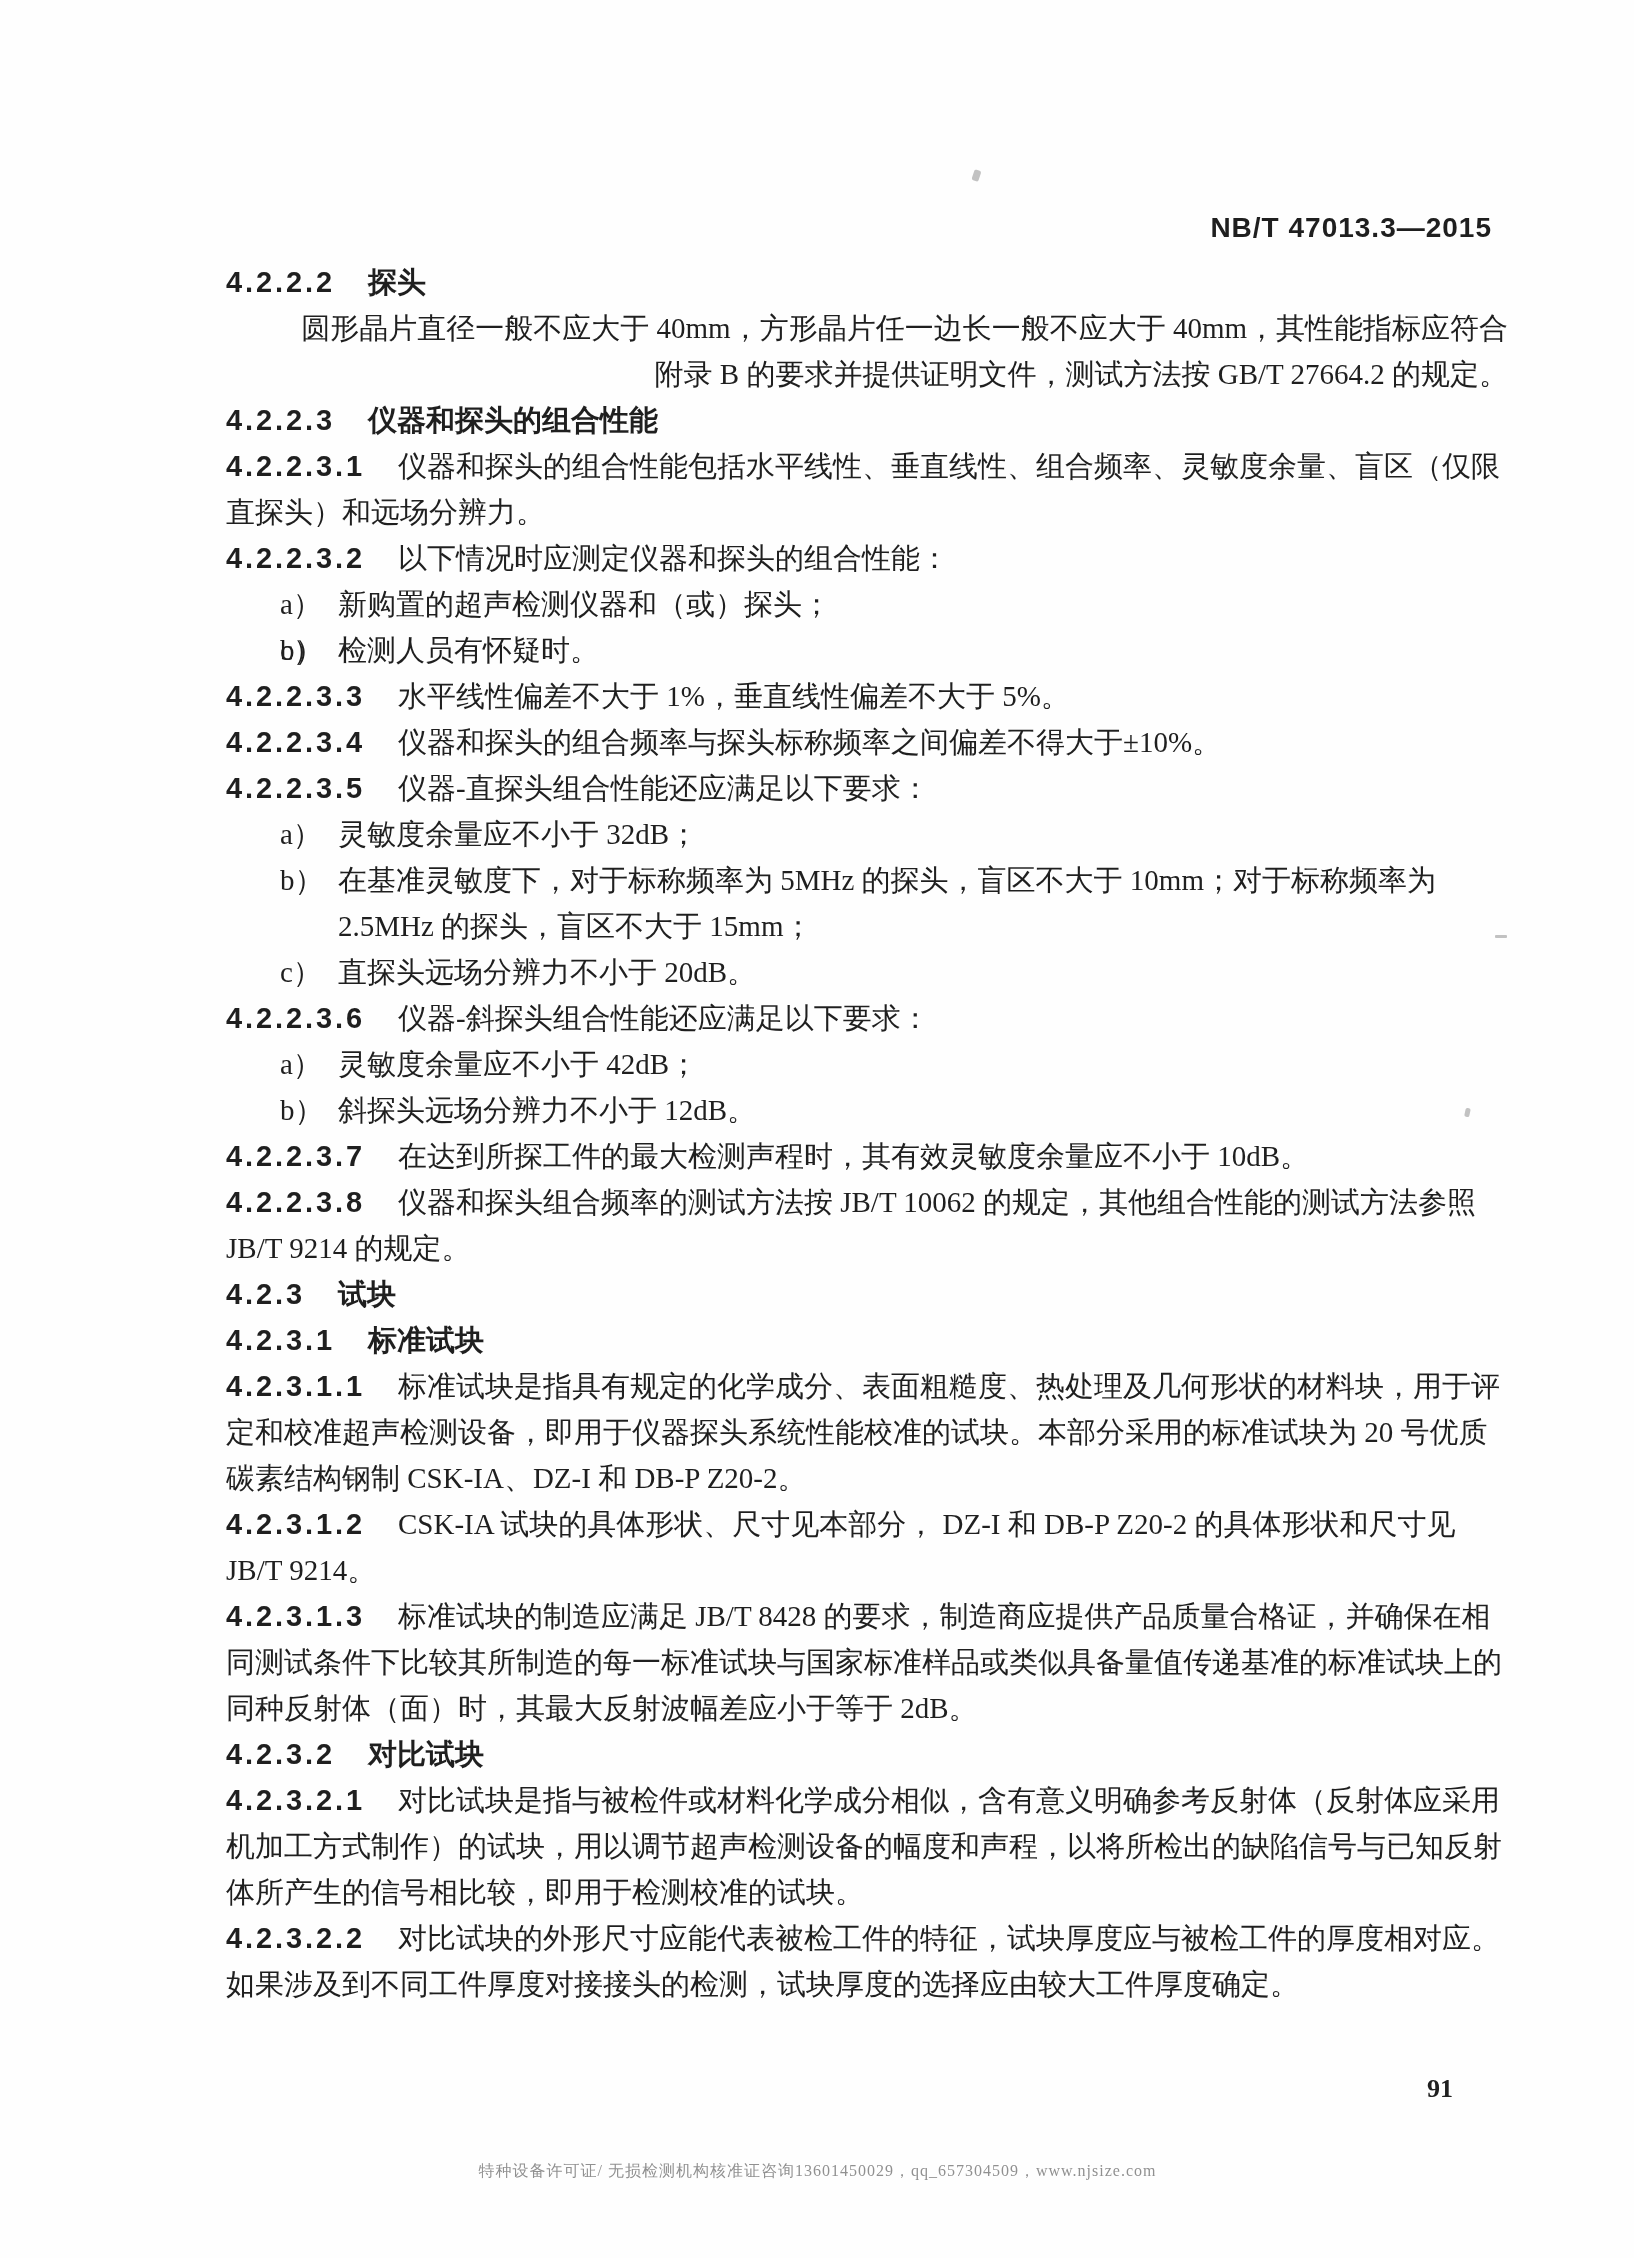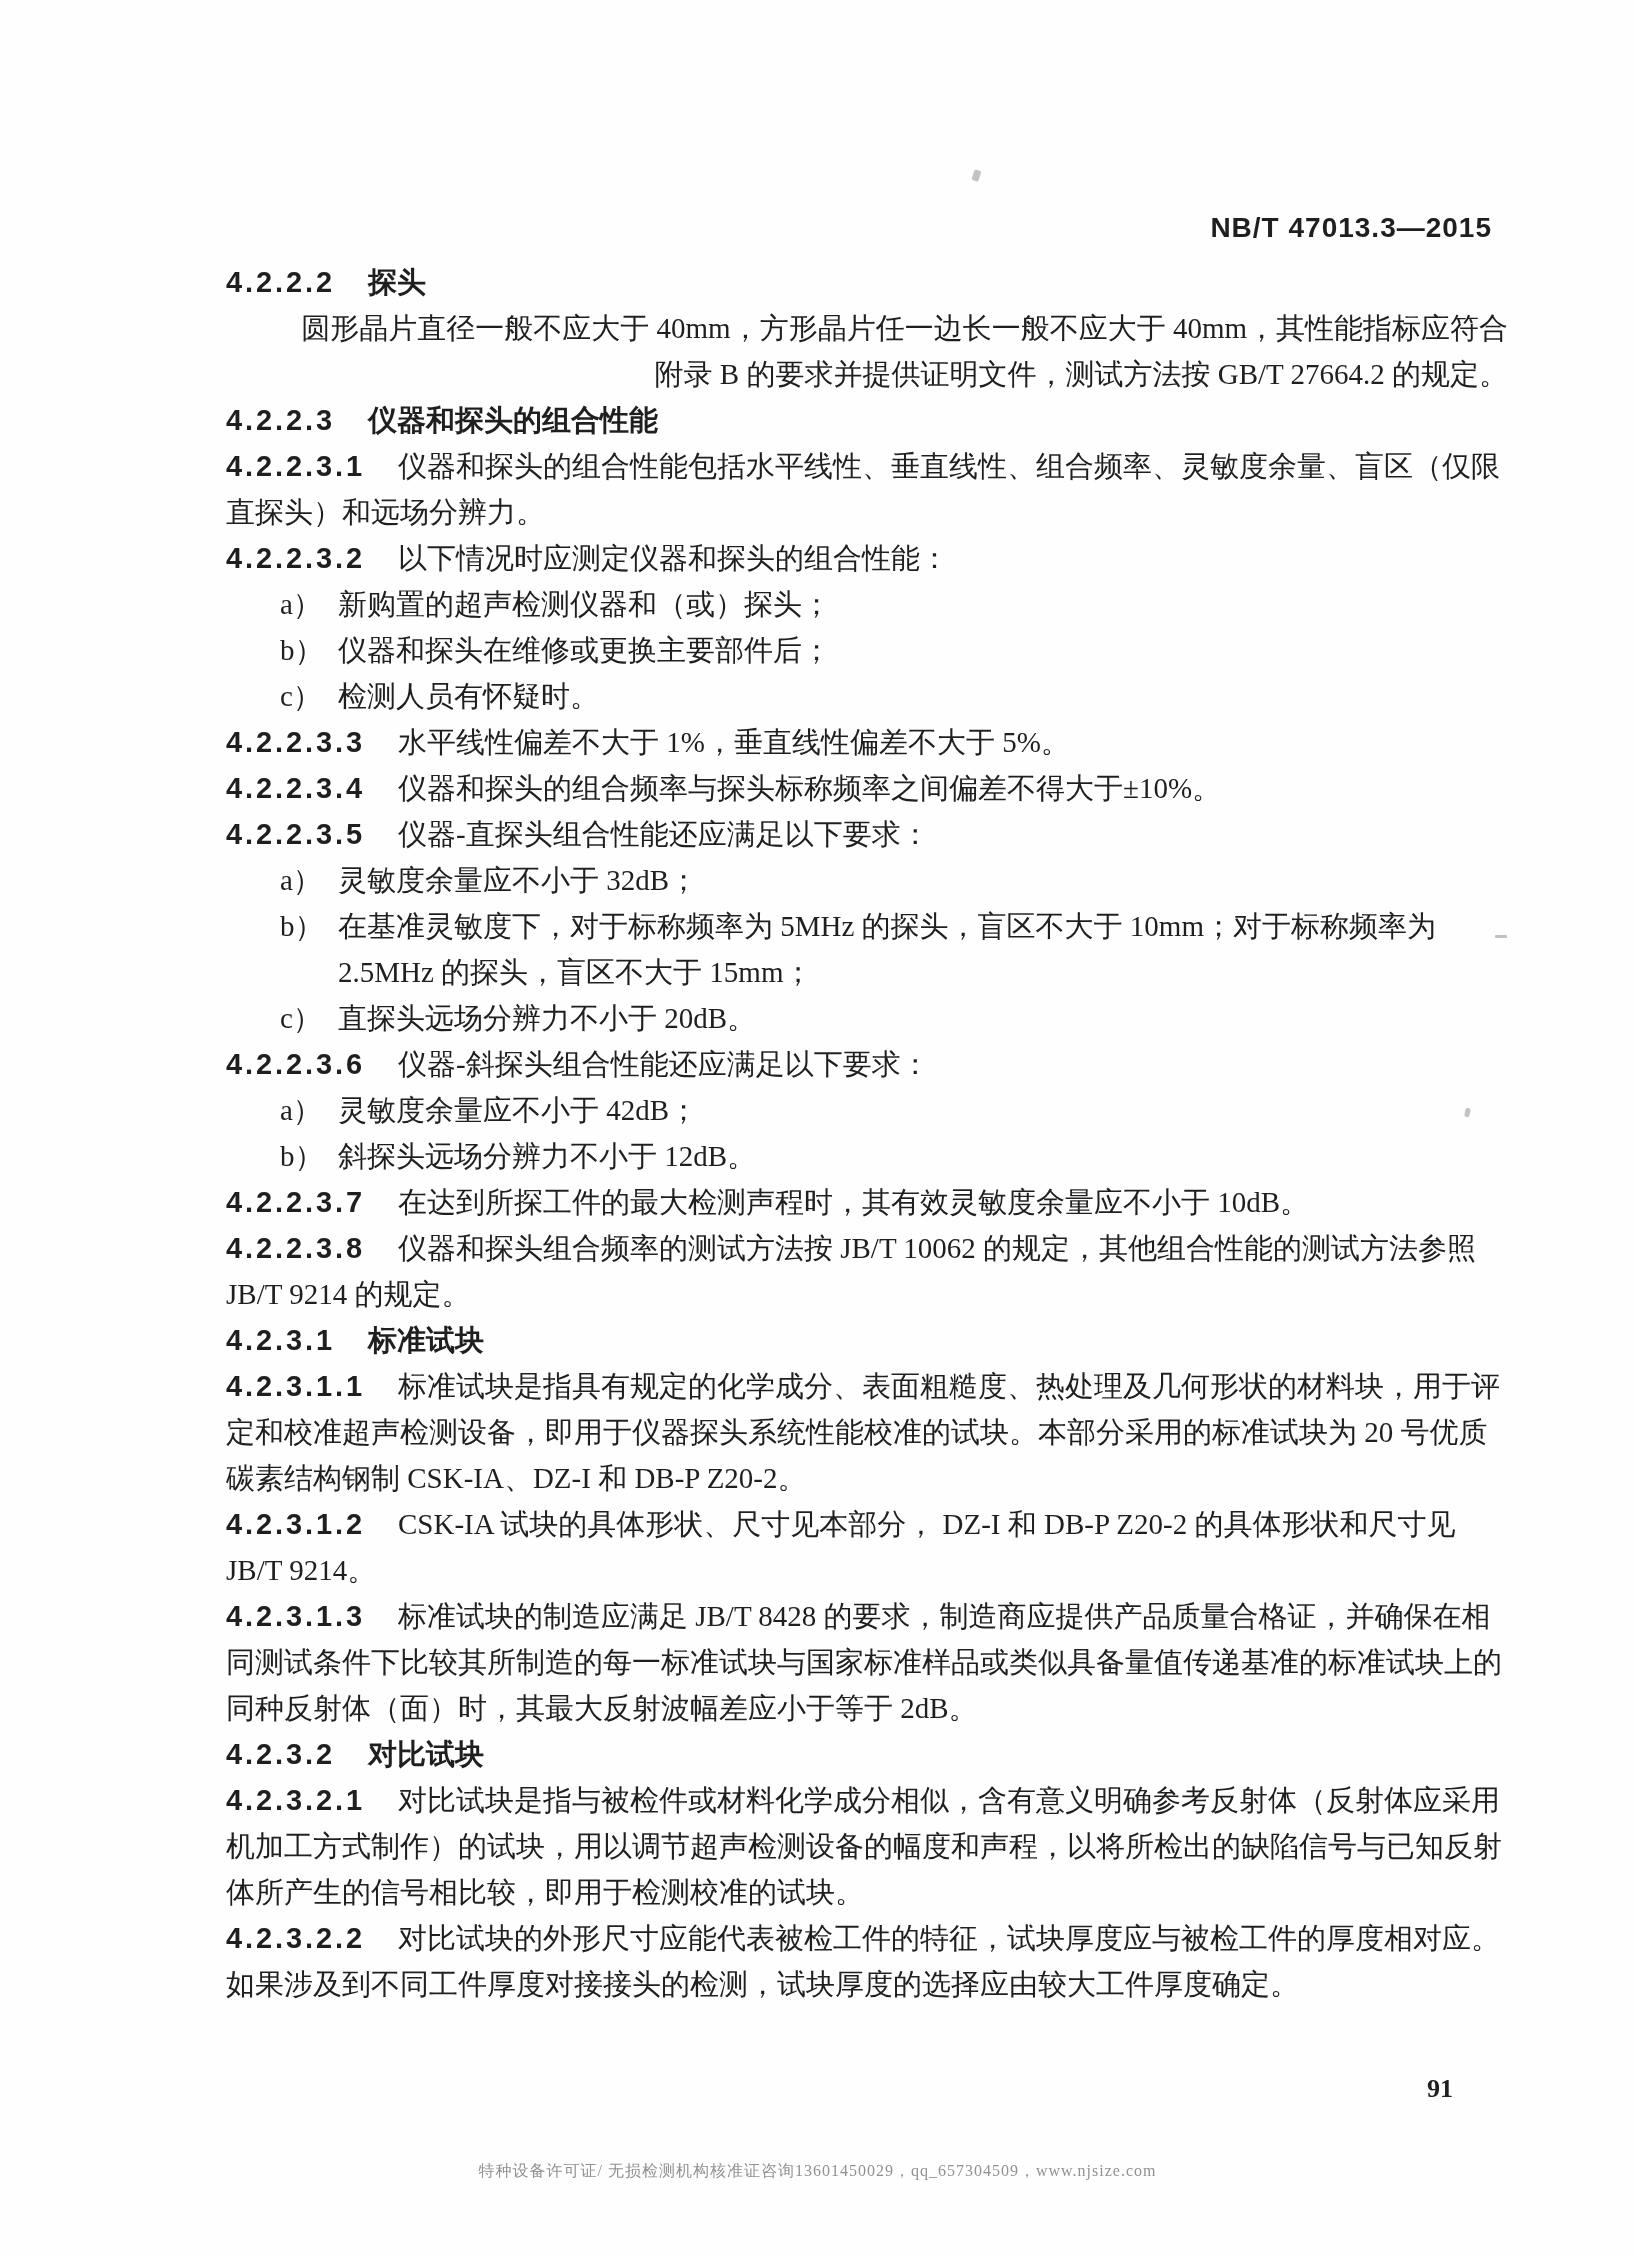--- a/index.html
+++ b/index.html
@@ -85,33 +85,34 @@
   <span class="artifact artifact-2"></span>
   <span class="artifact artifact-3"></span>
 
   <div class="content">
       <div class="block clause-title"><span class="num">4.2.2.2</span><span class="title">探头</span></div>
       <div class="block indent-para"><span>圆形晶片直径一般不应大于 40mm，方形晶片任一边长一般不应大于 40mm，其性能指标应符合附录 B 的要求并提供证明文件，测试方法按 GB/T 27664.2 的规定。</span></div>
       <div class="block clause-title"><span class="num">4.2.2.3</span><span class="title">仪器和探头的组合性能</span></div>
       <div class="block clause"><span class="num">4.2.2.3.1</span><span class="clause-text">仪器和探头的组合性能包括水平线性、垂直线性、组合频率、灵敏度余量、盲区（仅限直探头）和远场分辨力。</span></div>
       <div class="block clause"><span class="num">4.2.2.3.2</span><span class="clause-text">以下情况时应测定仪器和探头的组合性能：</span></div>
       <div class="block list-item"><span class="list-label">a）</span><span class="list-text">新购置的超声检测仪器和（或）探头；</span></div>
-      <div class="block list-item"><span class="list-label">b）</span><span class="list-text">仪器和探头在维修或更换主要部件后；</span></div>
+      <div class="block list-item"><span class="list-label">b）</span></div>
       <div class="block list-item"><span class="list-label">c）</span><span class="list-text">检测人员有怀疑时。</span></div>
       <div class="block clause"><span class="num">4.2.2.3.3</span><span class="clause-text">水平线性偏差不大于 1%，垂直线性偏差不大于 5%。</span></div>
       <div class="block clause"><span class="num">4.2.2.3.4</span><span class="clause-text">仪器和探头的组合频率与探头标称频率之间偏差不得大于±10%。</span></div>
       <div class="block clause"><span class="num">4.2.2.3.5</span><span class="clause-text">仪器-直探头组合性能还应满足以下要求：</span></div>
       <div class="block list-item"><span class="list-label">a）</span><span class="list-text">灵敏度余量应不小于 32dB；</span></div>
       <div class="block list-item"><span class="list-label">b）</span><span class="list-text">在基准灵敏度下，对于标称频率为 5MHz 的探头，盲区不大于 10mm；对于标称频率为 2.5MHz 的探头，盲区不大于 15mm；</span></div>
       <div class="block list-item"><span class="list-label">c）</span><span class="list-text">直探头远场分辨力不小于 20dB。</span></div>
       <div class="block clause"><span class="num">4.2.2.3.6</span><span class="clause-text">仪器-斜探头组合性能还应满足以下要求：</span></div>
       <div class="block list-item"><span class="list-label">a）</span><span class="list-text">灵敏度余量应不小于 42dB；</span></div>
       <div class="block list-item"><span class="list-label">b）</span><span class="list-text">斜探头远场分辨力不小于 12dB。</span></div>
       <div class="block clause"><span class="num">4.2.2.3.7</span><span class="clause-text">在达到所探工件的最大检测声程时，其有效灵敏度余量应不小于 10dB。</span></div>
       <div class="block clause"><span class="num">4.2.2.3.8</span><span class="clause-text">仪器和探头组合频率的测试方法按 JB/T 10062 的规定，其他组合性能的测试方法参照 JB/T 9214 的规定。</span></div>
+      <div class="block clause-title"><span class="num">4.2.3</span><span class="title">试块</span></div>
       <div class="block clause-title"><span class="num">4.2.3.1</span><span class="title">标准试块</span></div>
       <div class="block clause"><span class="num">4.2.3.1.1</span><span class="clause-text">标准试块是指具有规定的化学成分、表面粗糙度、热处理及几何形状的材料块，用于评定和校准超声检测设备，即用于仪器探头系统性能校准的试块。本部分采用的标准试块为 20 号优质碳素结构钢制 CSK-IA、DZ-I 和 DB-P Z20-2。</span></div>
       <div class="block clause"><span class="num">4.2.3.1.2</span><span class="clause-text">CSK-IA 试块的具体形状、尺寸见本部分， DZ-I 和 DB-P Z20-2 的具体形状和尺寸见 JB/T 9214。</span></div>
       <div class="block clause"><span class="num">4.2.3.1.3</span><span class="clause-text">标准试块的制造应满足 JB/T 8428 的要求，制造商应提供产品质量合格证，并确保在相同测试条件下比较其所制造的每一标准试块与国家标准样品或类似具备量值传递基准的标准试块上的同种反射体（面）时，其最大反射波幅差应小于等于 2dB。</span></div>
       <div class="block clause-title"><span class="num">4.2.3.2</span><span class="title">对比试块</span></div>
       <div class="block clause"><span class="num">4.2.3.2.1</span><span class="clause-text">对比试块是指与被检件或材料化学成分相似，含有意义明确参考反射体（反射体应采用机加工方式制作）的试块，用以调节超声检测设备的幅度和声程，以将所检出的缺陷信号与已知反射体所产生的信号相比较，即用于检测校准的试块。</span></div>
       <div class="block clause"><span class="num">4.2.3.2.2</span><span class="clause-text">对比试块的外形尺寸应能代表被检工件的特征，试块厚度应与被检工件的厚度相对应。如果涉及到不同工件厚度对接接头的检测，试块厚度的选择应由较大工件厚度确定。</span></div>
     </div>
 
   <div class="page-num">91</div>

